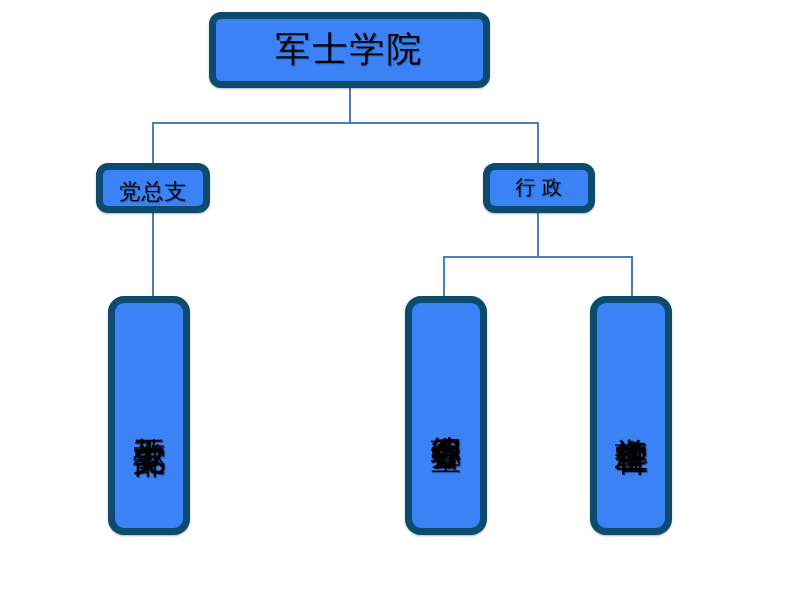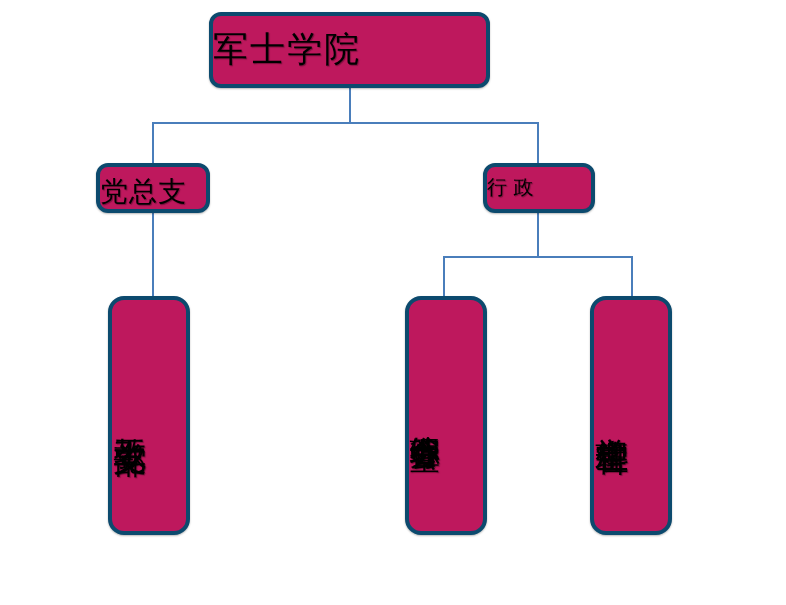--- a/index.html
+++ b/index.html
@@ -25,26 +25,27 @@
     position: absolute;
     background: #4a7ebb;
   }
   .conn-v { width: 2px; }
   .conn-h { height: 2px; }
 
   
   .node {
     position: absolute;
     box-sizing: border-box;
-    background: #be185d;
-    border: 4px solid #0c4a6e;
+    background: #3b82f6;
+    border: 7px solid #0c4a6e;
     border-radius: 12px;
     color: #000000;
     display: flex;
     align-items: center;
+    justify-content: center;
     box-shadow: 0 1px 2px rgba(0,0,0,0.28);
   }
   .node.horizontal {
     writing-mode: horizontal-tb;
   }
   .node.vertical {
     border-radius: 16px;
   }
   .node-label {
     display: block;
@@ -57,21 +58,21 @@
     text-orientation: upright;
     letter-spacing: 0.04em;
   }
 
   
   #node-root { left: 209px; top: 12px; width: 281px; height: 76px; }
   #node-root .node-label { font-size: 35px; letter-spacing: 0.06em; }
 
   
   #node-party { left: 96px; top: 163px; width: 114px; height: 50px; }
-  #node-party .node-label { font-size: 28px; letter-spacing: 0.04em; margin-top: 8px; }
+  #node-party .node-label { font-size: 22px; letter-spacing: 0.04em; margin-top: 8px; }
 
   #node-admin { left: 483px; top: 163px; width: 112px; height: 50px; }
   #node-admin .node-label { font-size: 20px; letter-spacing: 0.04em; }
 
   
   #node-faculty-branch { left: 108px; top: 296px; width: 82px; height: 239px; }
   #node-faculty-branch .node-label { font-size: 33px; }
 
   #node-general-office { left: 405px; top: 296px; width: 82px; height: 239px; }
   #node-general-office .node-label { font-size: 30px; }

